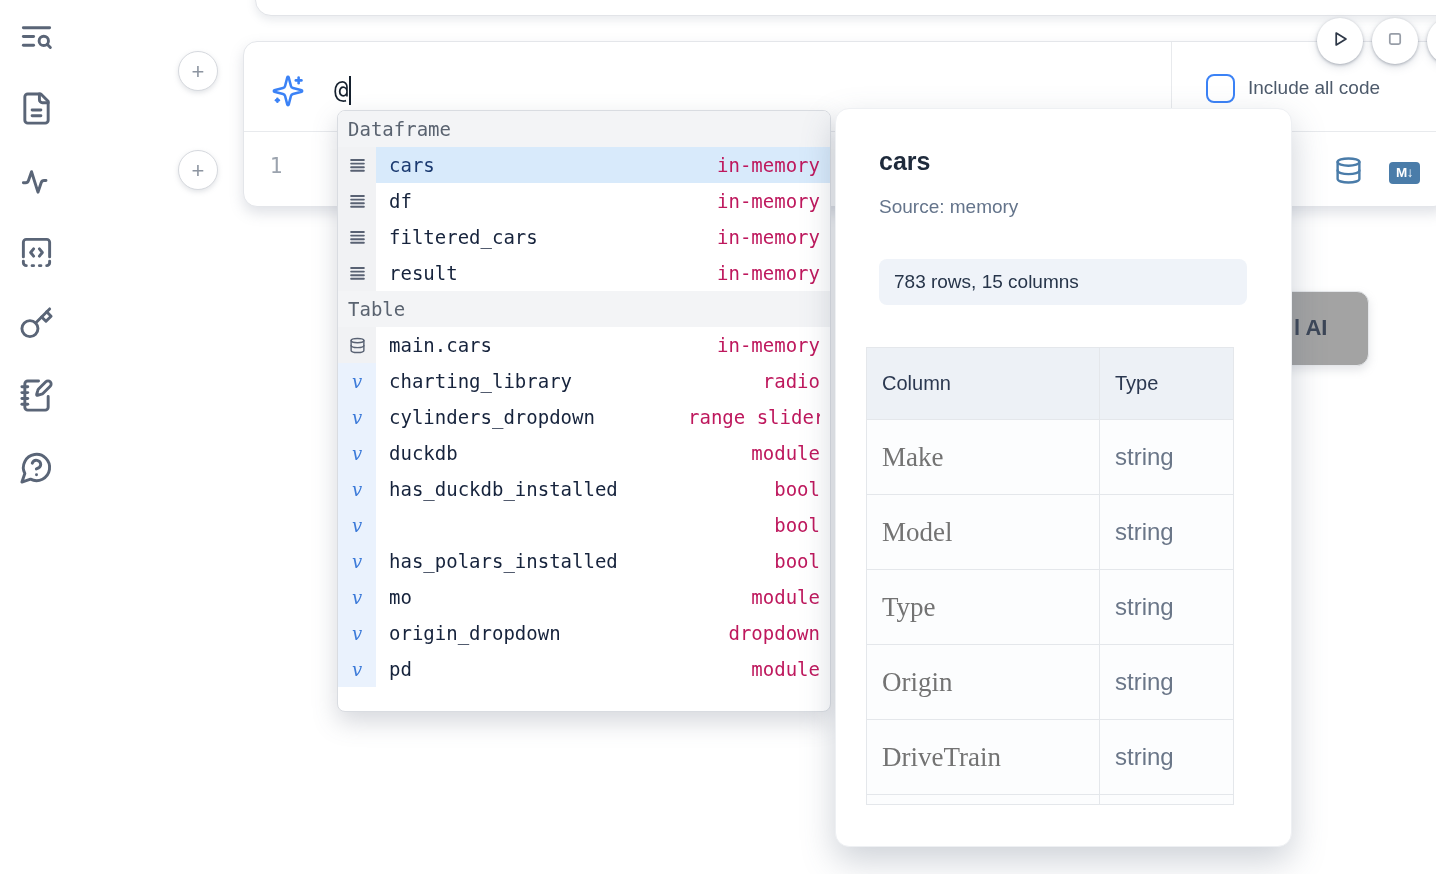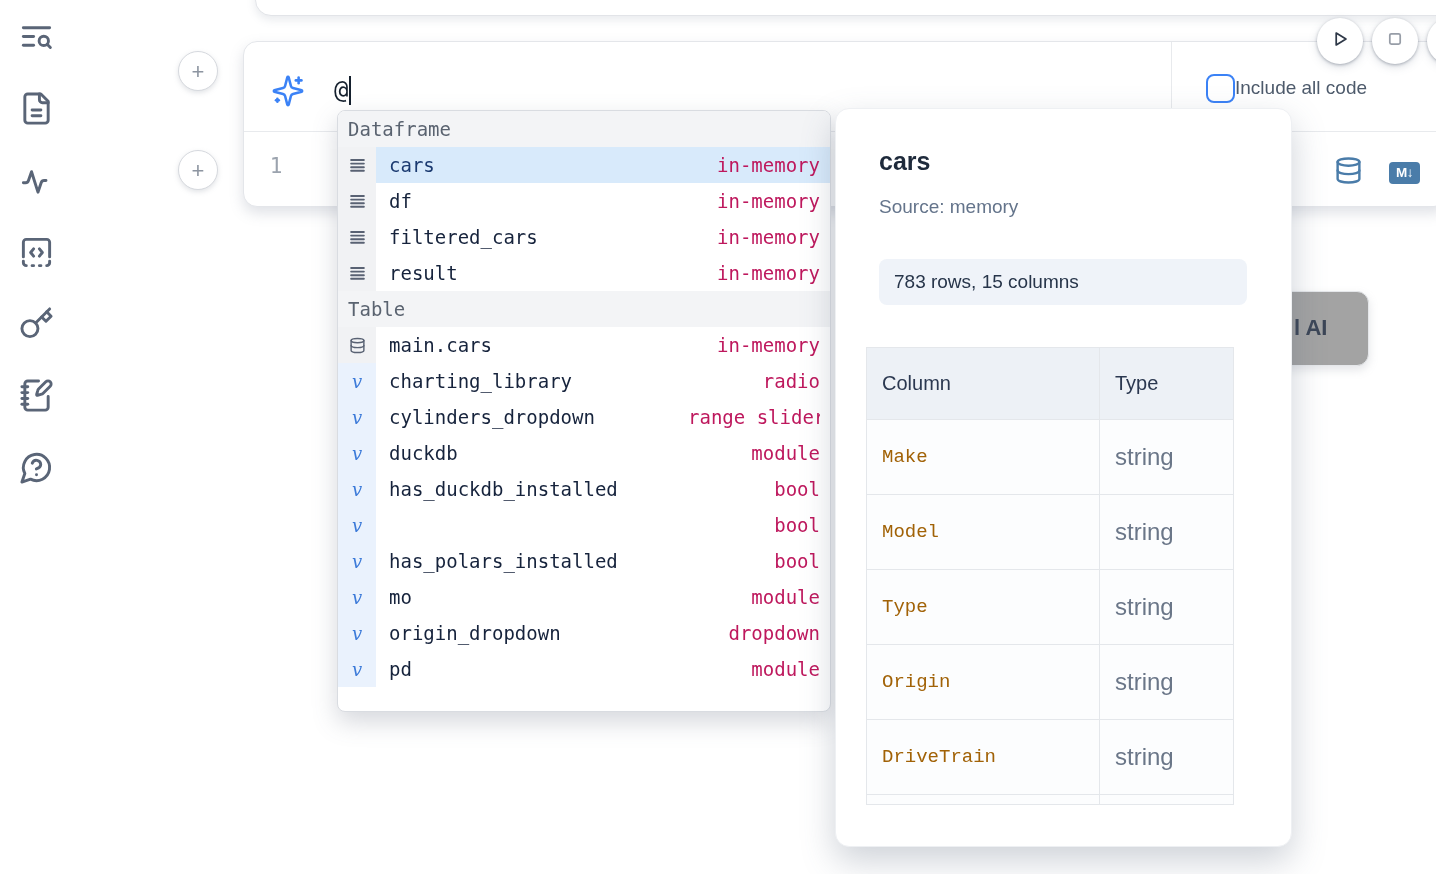--- a/index.html
+++ b/index.html
@@ -35,21 +35,21 @@
     border:1px solid #e4e6ea;border-radius:14px;
     box-shadow:0 6px 14px rgba(110,120,140,.22);z-index:3;
   }
   .prompt-row{position:absolute;left:0;top:0;width:100%;height:89px;}
   .sparkle{position:absolute;left:27px;top:32px;width:34px;height:34px;}
   .sparkle svg{width:34px;height:34px;stroke:#3b82f6;stroke-width:1.8;fill:none;stroke-linecap:round;stroke-linejoin:round;}
   .prompt-input{position:absolute;left:90px;top:30px;height:36px;display:flex;align-items:center;font-size:24px;color:#15202e;cursor:text;}
   .caret{display:inline-block;width:2px;height:29px;background:#15202e;margin-left:1px;}
   .v-divider{position:absolute;left:927px;top:0;width:0;height:89px;border-left:1px solid #e8eaed;}
   .h-divider{position:absolute;left:0;top:89px;width:100%;border-top:1px solid #e8eaed;}
-  .include-row{position:absolute;left:962px;top:31px;height:30px;display:flex;align-items:center;}
+  .include-row{position:absolute;left:962px;top:31px;height:30px;display:flex;align-items:center;gap:13px;}
   .checkbox{width:25px;height:25px;border:2px solid #3b82f6;border-radius:8px;background:#fff;cursor:pointer;flex:0 0 auto;}
   .include-label{font-size:19px;color:#4d5a6b;white-space:nowrap;}
   .code-row{position:absolute;left:0;top:90px;width:100%;height:73px;}
   .line-no{position:absolute;left:20px;top:22px;width:24px;text-align:center;font-size:21px;color:#9ba3ae;}
   .cell-actions{position:absolute;left:1090px;top:24px;display:flex;align-items:center;gap:26px;}
   .db-action svg{width:29px;height:29px;stroke:#4a7ca9;stroke-width:2;fill:none;stroke-linecap:round;}
   .md-badge{width:31px;height:22px;background:#4a7ca9;border-radius:4px;color:#fff;font-weight:bold;font-size:13.5px;
     display:flex;align-items:center;justify-content:center;letter-spacing:-.5px;cursor:pointer;}
 
   
@@ -106,21 +106,21 @@
     border:1px solid #e4e7eb;box-sizing:border-box;background:#fcfdfe;
   }
   .sch-row{display:flex;border-bottom:1px solid #e4e7eb;}
   .sch-row.header{height:71px;background:#edf1f6;}
   .sch-row.body{height:74px;}
   .sch-row.partial{height:17px;border-bottom:none;}
   .sch-cell{box-sizing:border-box;display:flex;align-items:center;padding-left:15px;}
   .sch-cell.c1{width:233px;border-right:1px solid #e4e7eb;}
   .sch-cell.c2{flex:1;}
   .sch-row.header .sch-cell{font-size:20px;color:#2b3850;}
-  .sch-row.body .c1{font-family:Liberation Mono, monospace;font-size:19px;color:#a16207;}
+  .sch-row.body .c1{font-family:Liberation Serif, serif;font-size:27px;color:#737373;}
   .sch-row.body .c2{font-size:24px;color:#6a7688;}
 </style>
 </head>
 <body>
 
 <div class="stage">
 
   <div class="sidebar">
     <div class="side-icon" style="top:20px">
       <span><svg viewBox="0 0 24 24">

